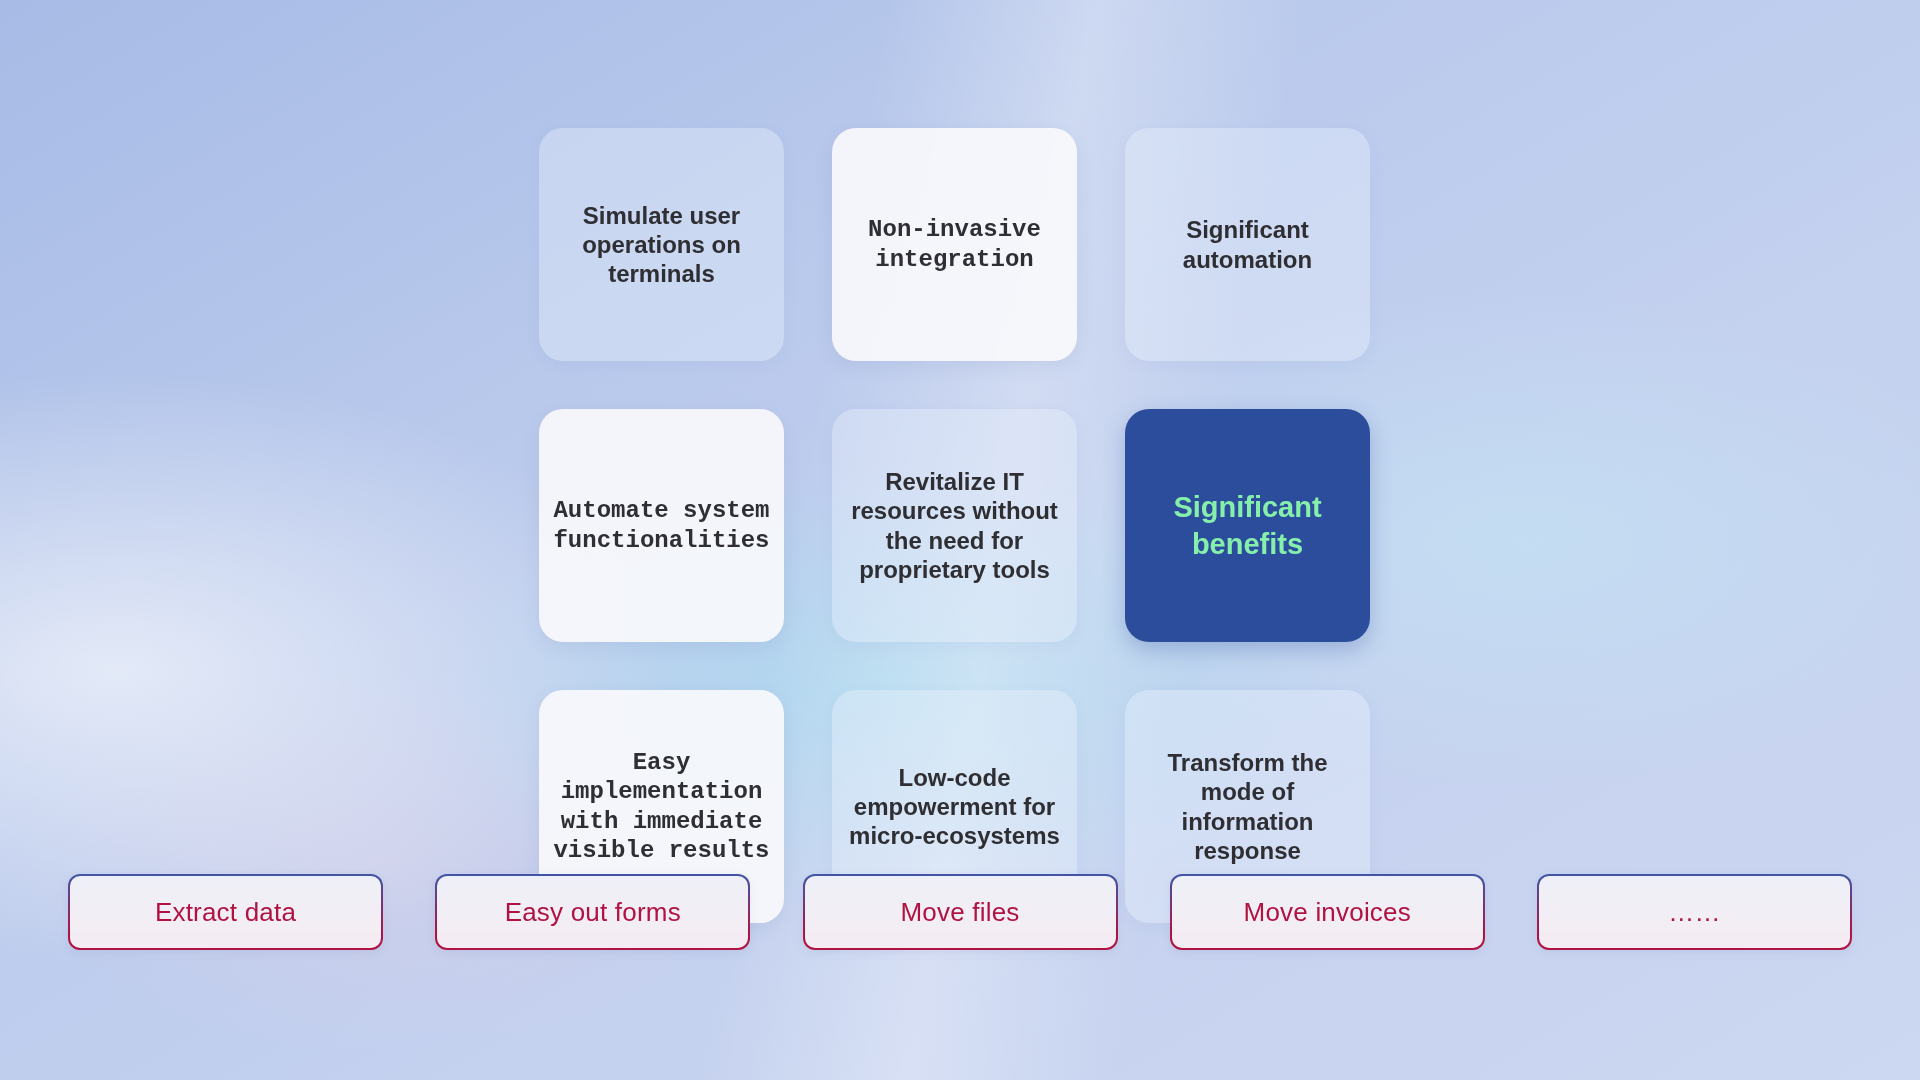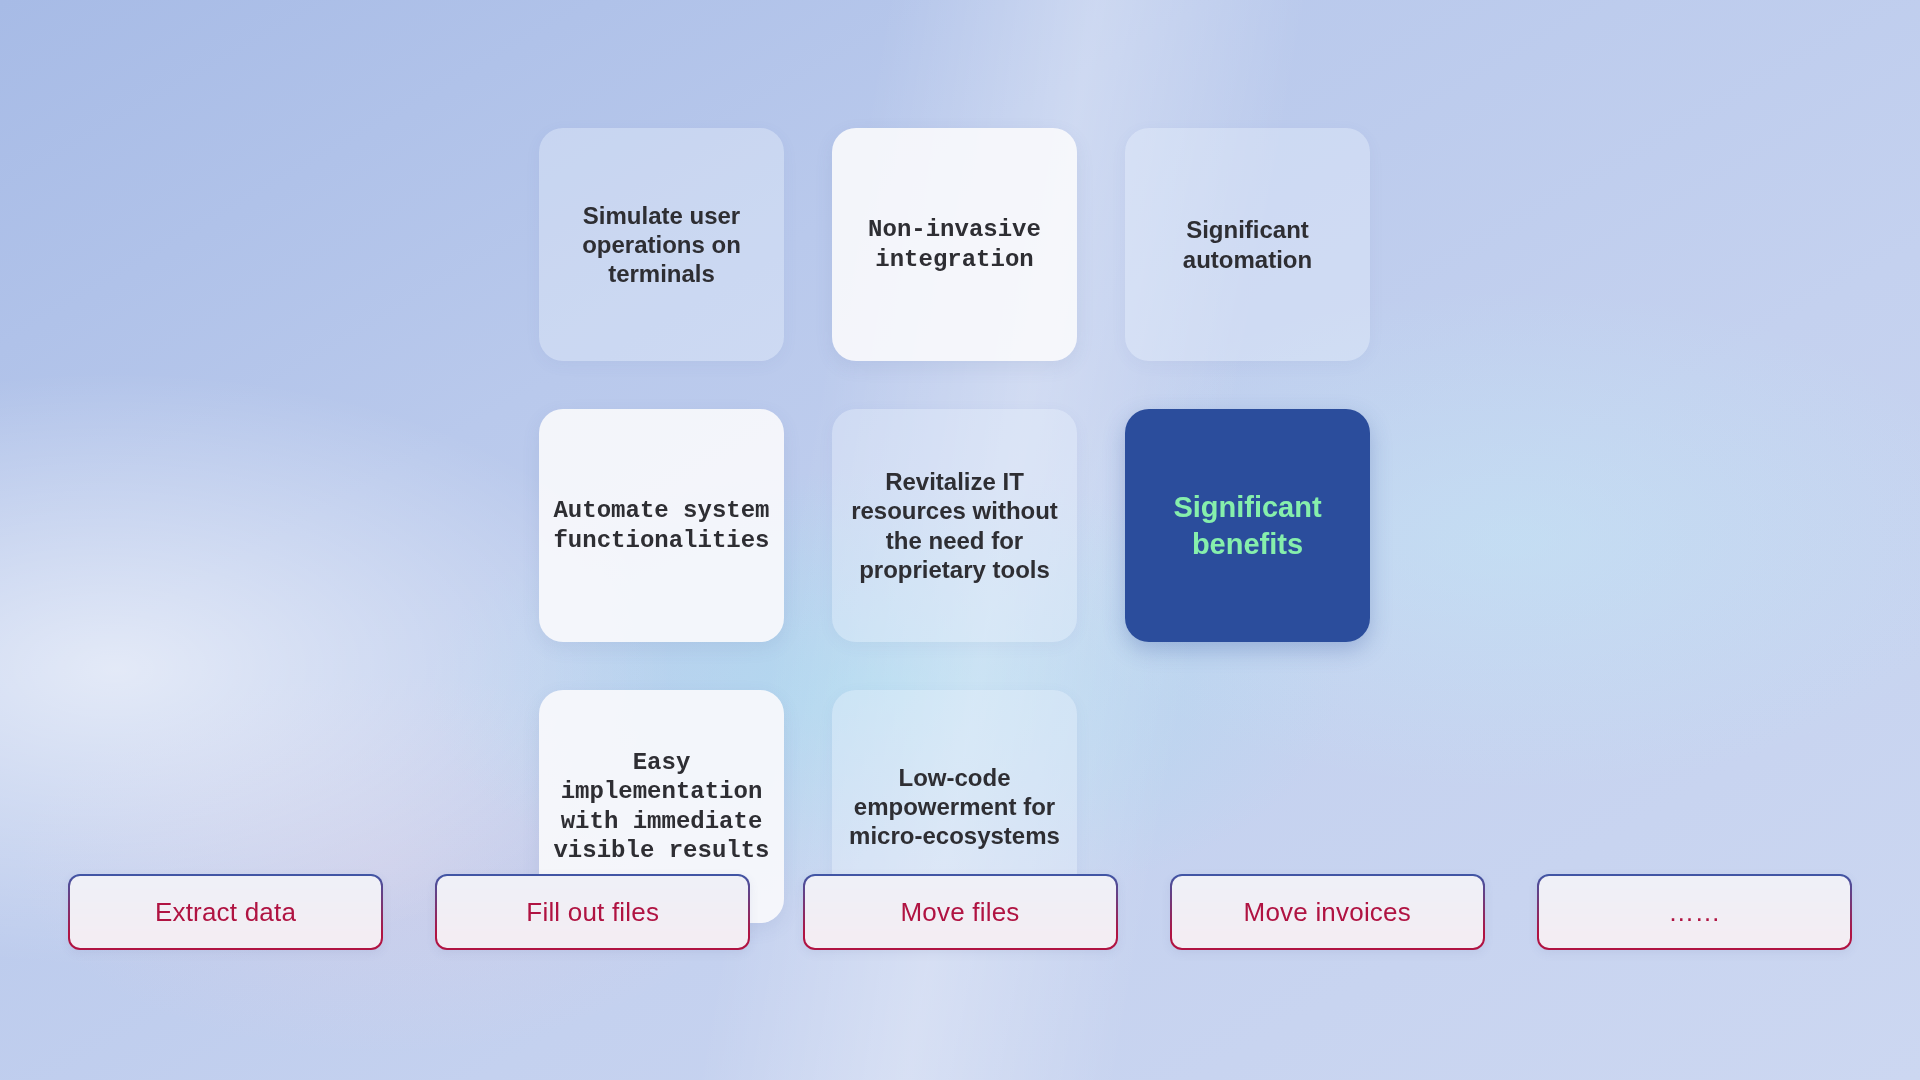--- a/index.html
+++ b/index.html
@@ -126,28 +126,31 @@
     </div>
     <div class="card accent">
       <span class="card-label">Significant benefits</span>
     </div>
     <div class="card solid">
       <span class="card-label">Easy implementation with immediate visible results</span>
     </div>
     <div class="card glass">
       <span class="card-label">Low-code empowerment for micro-ecosystems</span>
     </div>
+    <div class="card glass">
+      <span class="card-label">Transform the mode of information response</span>
+    </div>
   </div>
 
   <div class="pill-row">
     <div class="pill">
       <div class="pill-inner">Extract data</div>
     </div>
     <div class="pill">
-      <div class="pill-inner">Fill out files</div>
+      <div class="pill-inner">Easy out forms</div>
     </div>
     <div class="pill">
       <div class="pill-inner">Move files</div>
     </div>
     <div class="pill">
       <div class="pill-inner">Move invoices</div>
     </div>
     <div class="pill">
       <div class="pill-inner">……</div>
     </div>

